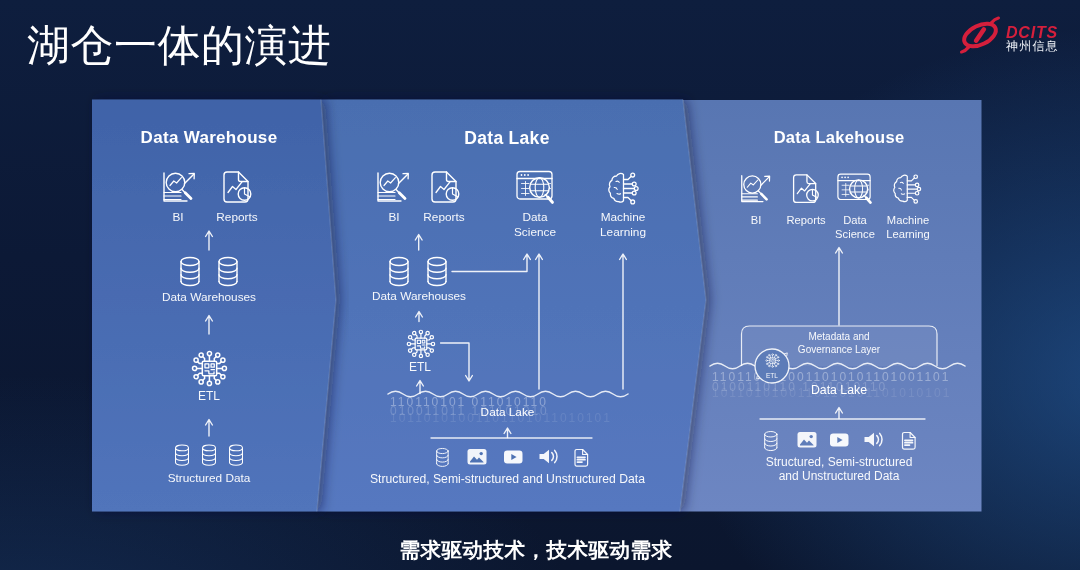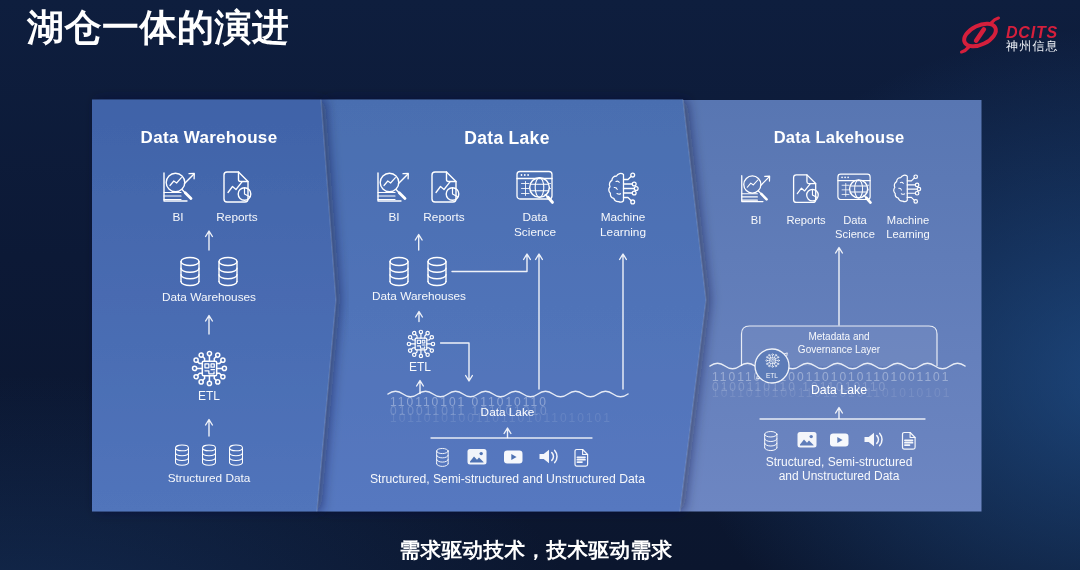--- a/index.html
+++ b/index.html
@@ -2,21 +2,21 @@
 <html><head>
 <meta charset="utf-8">
 <style>
 html,body{margin:0;padding:0;background:#081126;}
 .page{position:relative;width:1080px;height:570px;overflow:hidden;
  font-family:"Liberation Sans",sans-serif;
  background:
   radial-gradient(640px 500px at 104% 66%, rgba(42,106,180,0.55), rgba(42,106,180,0) 70%),
   radial-gradient(800px 360px at 2% 110%, rgba(36,84,150,0.30), rgba(36,84,150,0) 70%),
   linear-gradient(180deg, #0e1e3e 0%, #0c1936 45%, #0b162e 100%);}
-.title{position:absolute;left:27px;top:3px;font-size:37px;font-weight:bold;color:#ffffff;letter-spacing:0.5px;}
+.title{position:absolute;left:27px;top:17px;font-size:43px;font-weight:normal;color:#ffffff;letter-spacing:0.5px;}
 .bottom{position:absolute;top:536px;left:-4px;width:1080px;text-align:center;font-size:20.5px;font-weight:bold;color:#ffffff;letter-spacing:0.5px;}
 svg text{font-family:"Liberation Sans",sans-serif;}
 </style>
 </head>
 <body>
 <div class="page">
 <div class="title">湖仓一体的演进</div>
 <div class="bottom">需求驱动技术，技术驱动需求</div>
 <svg width="1080" height="570" viewBox="0 0 1080 570" style="position:absolute;left:0;top:0;">
 <defs>

